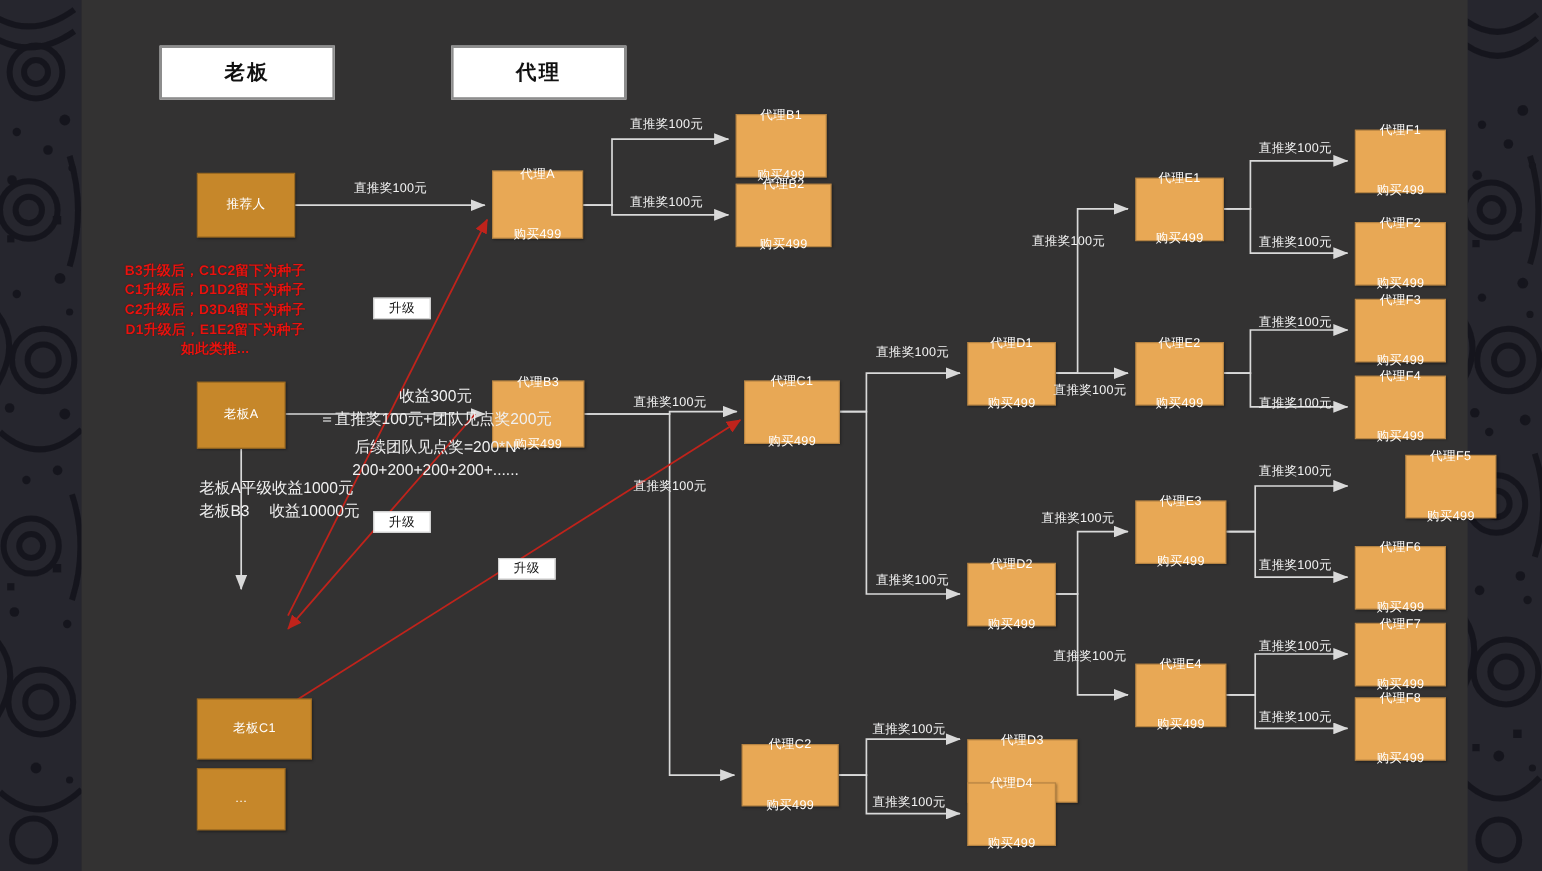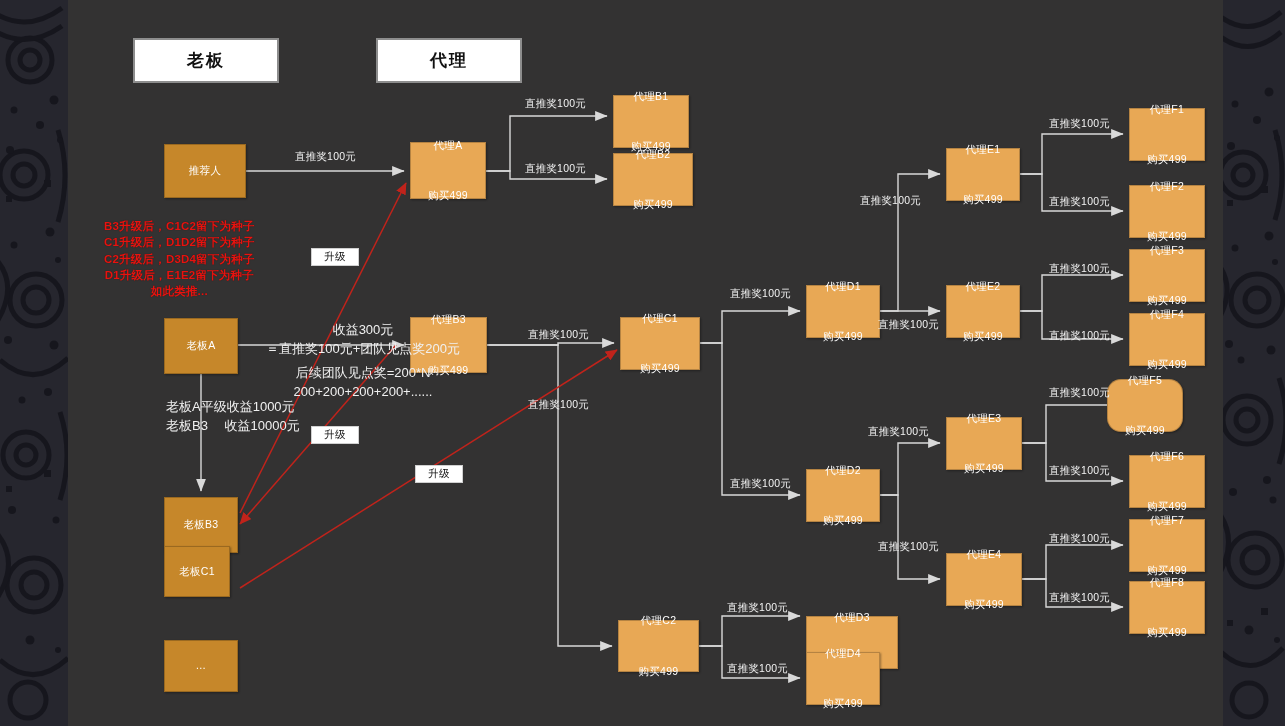--- a/index.html
+++ b/index.html
@@ -222,24 +222,21 @@
   <div class="titlebox" style="left:133px;top:38px;width:146px;height:45px;">
     <span>老板</span>
   </div>
 
   <div class="node boss" style="left:164px;top:144px;width:82px;height:54px;">
     <span class="l1">推荐人</span>
   </div>
   <div class="node boss" style="left:164px;top:318px;width:74px;height:56px;">
     <span class="l1">老板A</span>
   </div>
-  <div class="node boss" style="left:164px;top:497px;width:74px;height:56px;">
-    <span class="l1">老板B3</span>
-  </div>
-  <div class="node boss" style="left:164px;top:546px;width:66px;height:51px;">
+  <div class="node boss" style="left:164px;top:582px;width:96px;height:51px;">
     <span class="l1">老板C1</span>
   </div>
   <div class="node boss" style="left:164px;top:640px;width:74px;height:52px;">
     <span class="l1">…</span>
   </div>
 
   <div class="node agent" style="left:410px;top:142px;width:76px;height:57px;">
     <span class="l1">代理A</span>
     <span class="l2">购买499</span>
   </div>
@@ -307,21 +304,21 @@
     <span class="l2">购买499</span>
   </div>
   <div class="node agent" style="left:1129px;top:249px;width:76px;height:53px;">
     <span class="l1">代理F3</span>
     <span class="l2">购买499</span>
   </div>
   <div class="node agent" style="left:1129px;top:313px;width:76px;height:53px;">
     <span class="l1">代理F4</span>
     <span class="l2">购买499</span>
   </div>
-  <div class="node agent" style="left:1107px;top:379px;width:76px;height:53px;border-radius:14px;">
+  <div class="node agent" style="left:1171px;top:379px;width:76px;height:53px;">
     <span class="l1">代理F5</span>
     <span class="l2">购买499</span>
   </div>
   <div class="node agent" style="left:1129px;top:455px;width:76px;height:53px;">
     <span class="l1">代理F6</span>
     <span class="l2">购买499</span>
   </div>
   <div class="node agent" style="left:1129px;top:519px;width:76px;height:53px;">
     <span class="l1">代理F7</span>
     <span class="l2">购买499</span>

